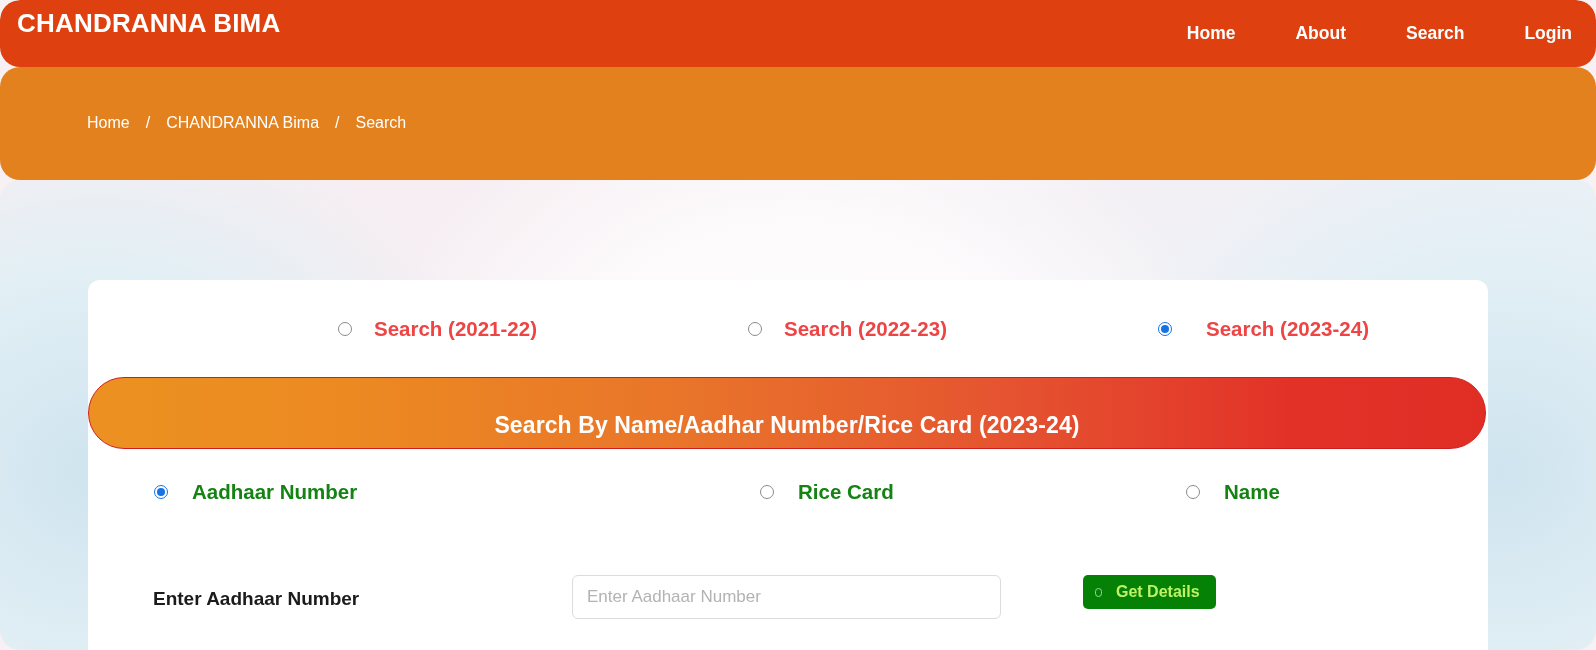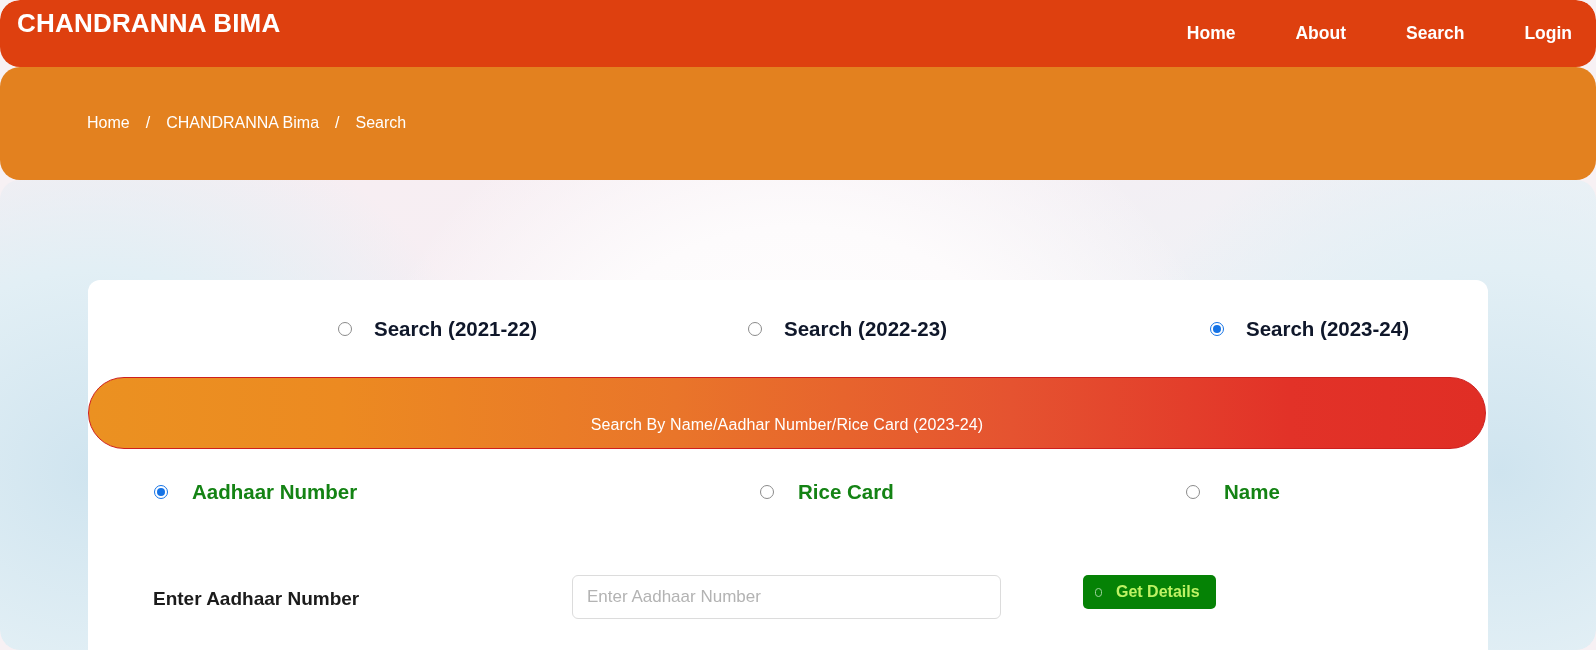--- a/index.html
+++ b/index.html
@@ -113,25 +113,25 @@
   }
   .year-opt {
     position: absolute;
     display: flex;
     align-items: center;
     top: 12px;
     cursor: pointer;
   }
   .year-opt:nth-of-type(1) { left: 250px; }
   .year-opt:nth-of-type(2) { left: 660px; }
-  .year-opt:nth-of-type(3) { left: 1122px; }
+  .year-opt:nth-of-type(3) { left: 1070px; gap: 12px; }
   .year-opt .lbl {
     font-size: 20.5px;
     font-weight: bold;
-    color: #0f172a;
+    color: #ef4444;
     margin-left: 22px;
     white-space: nowrap;
   }
 
   
   .radio {
     width: 14px; height: 14px;
     border-radius: 50%;
     border: 1.3px solid #8b8b8b;
     background: #ffffff;
@@ -161,22 +161,22 @@
     background: linear-gradient(90deg, #eb9121 0%, #ec8a21 18%, #e9752a 42%, #e55330 66%, #e23228 86%, #e02e25 100%);
     border: 1.5px solid #cd1f1f;
     border-radius: 40px;
     display: flex;
     align-items: center;
     justify-content: center;
     z-index: 4;
   }
   .banner-text {
     color: #ffffff;
-    font-size: 16px;
-    font-weight: normal;
+    font-size: 23px;
+    font-weight: bold;
     white-space: nowrap;
     letter-spacing: 0.1px;
     margin-top: 24px;
   }
 
   
   .type-row {
     position: absolute;
     left: 0; top: 190px;
     width: 1400px; height: 52px;

